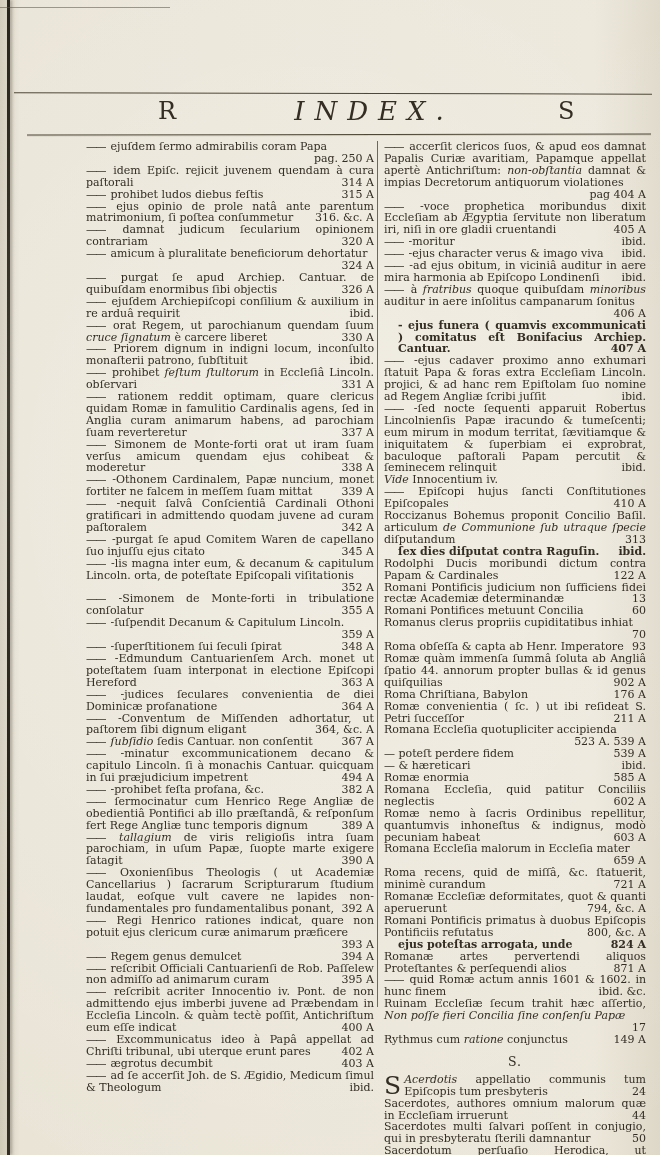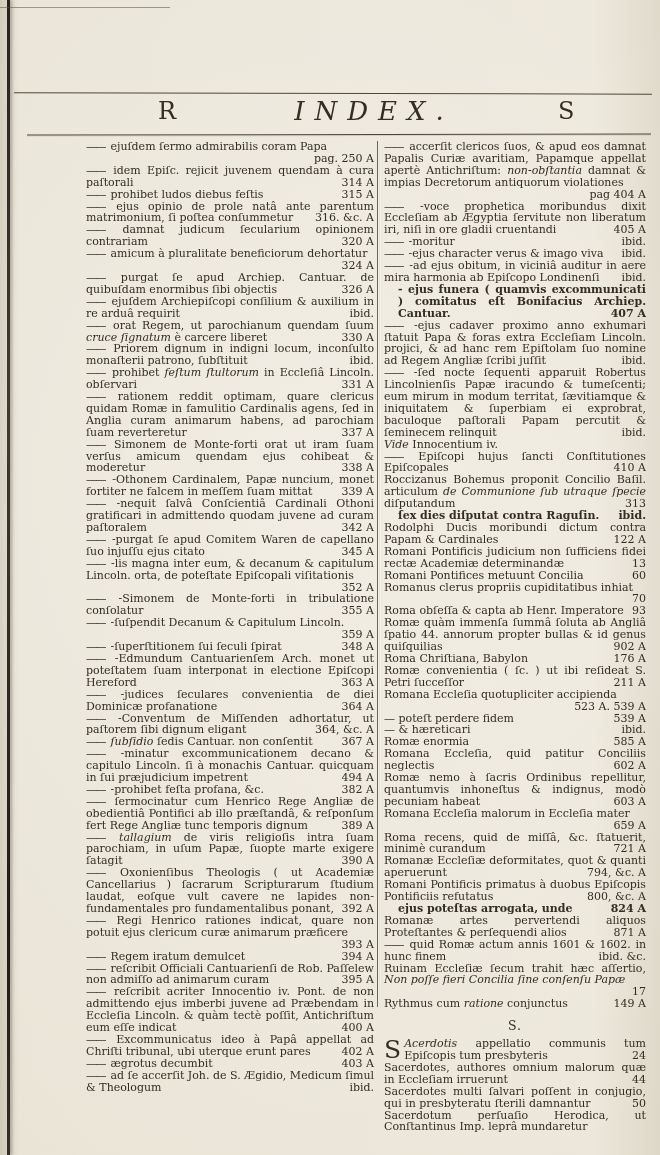--- a/index.html
+++ b/index.html
@@ -264,21 +264,21 @@
       <div class="entry">
         
         <span class="dash">——</span>
         <span class="txt">Regi Henrico rationes indicat, quare non potuit ejus clericum curæ animarum præficere</span>
         <span class="pg">393 A</span>
       </div>
 
       <div class="entry">
         
         <span class="dash">——</span>
-        <span class="txt">Regem iratum demulcet</span>
+        <span class="txt">Regem genus demulcet</span>
         <span class="pg">394 A</span>
       </div>
 
       <div class="entry">
         
         <span class="dash">——</span>
         <span class="txt">reſcribit Officiali Cantuarienſi de Rob. Paſſelew non admiſſo ad animarum curam</span>
         <span class="pg">395 A</span>
       </div>
 
@@ -342,20 +342,26 @@
         <span class="pg">ibid.</span>
       </div>
 
       <div class="entry">
         
         <span class="dash">——</span>
         <span class="txt">-ad ejus obitum, in viciniâ auditur in aere mira harmonia ab Epiſcopo Londinenſi</span>
         <span class="pg">ibid.</span>
       </div>
 
+      <div class="entry">
+        
+        <span class="dash">——</span>
+        <span class="txt">à <i>fratribus</i> quoque quibuſdam <i>minoribus</i> auditur in aere inſolitus campanarum ſonitus</span>
+        <span class="pg">406 A</span>
+      </div>
 
       <div class="entry indent">
         
         
         <span class="txt">- ejus funera ( quamvis excommunicati ) comitatus eſt Bonifacius Archiep. Cantuar.</span>
         <span class="pg">407 A</span>
       </div>
 
       <div class="entry">
         

